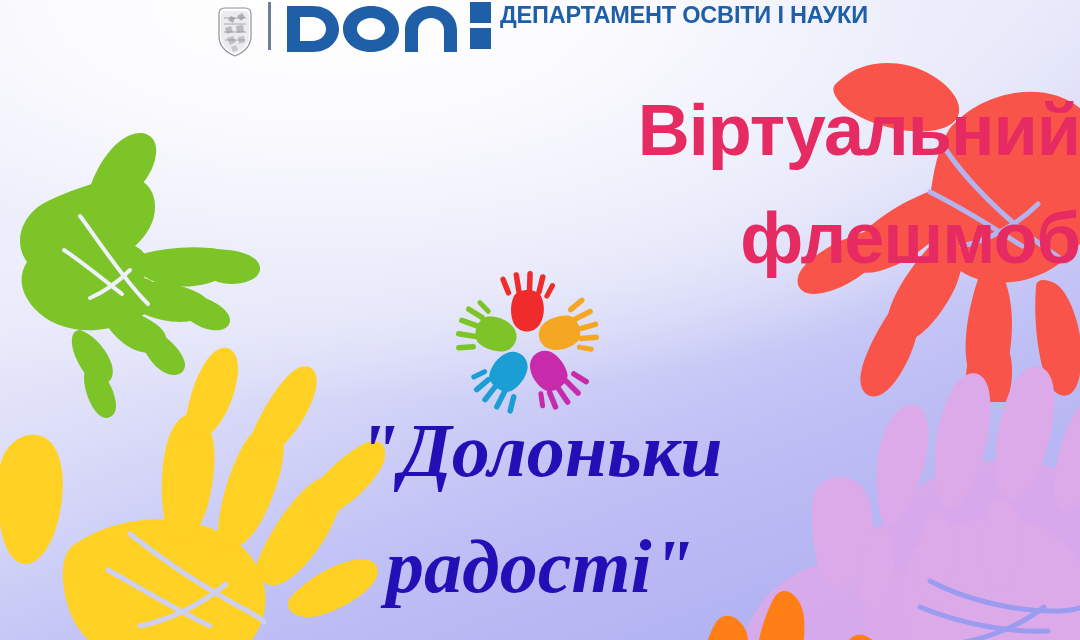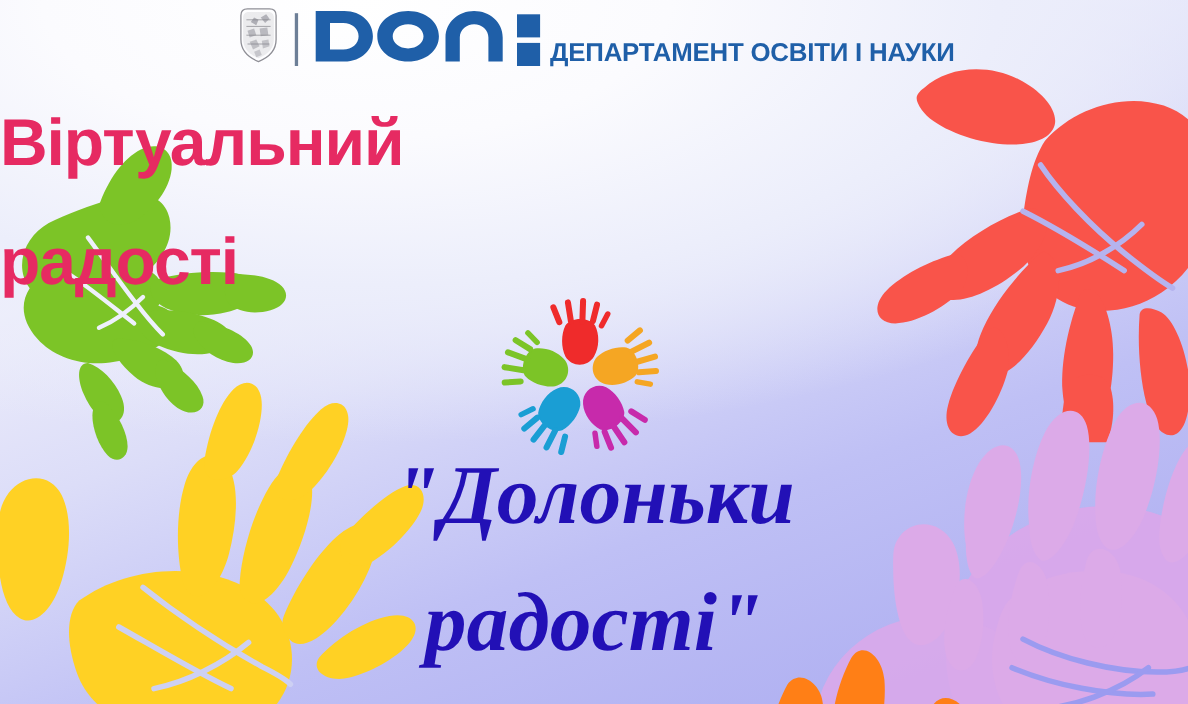--- a/index.html
+++ b/index.html
@@ -56,21 +56,21 @@
   .hand-red    { left: 786px;  top: 50px;   width: 330px; height: 350px; }
   .hand-lilac  { left: 812px;  top: 355px;  width: 300px; height: 320px; }
   .hand-orange { left: 650px;  top: 548px;  width: 250px; height: 150px; }
 
   
   .logo-bar {
     position: absolute;
     left: 0; right: 0;
     top: 2px;
     display: flex;
-    align-items: flex-end;
+    align-items: flex-start;
     justify-content: center;
     gap: 0;
     z-index: 9;
   }
   .emblem {
     width: 46px; height: 58px;
     display: flex; align-items: center; justify-content: center;
     flex: 0 0 auto;
   }
   .divider-bar {
@@ -103,24 +103,24 @@
     line-height: 26px;
     letter-spacing: -0.2px;
     white-space: nowrap;
   }
 
   
   .title {
     position: absolute;
     left: 0; right: 0;
     top: 76px;
-    text-align: left;
+    text-align: right;
     color: #e62a62;
     font-weight: bold;
-    font-size: 60px;
+    font-size: 72px;
     line-height: 108px;
     letter-spacing: -1px;
     z-index: 8;
   }
   .title .line { display: block; }
 
   
   .center-hands {
     position: absolute;
     left: 452px;
@@ -382,21 +382,21 @@
       <span></span>
     </div>
 
     <div class="dept-text">
       <div>ДЕПАРТАМЕНТ ОСВІТИ І НАУКИ</div>
     </div>
   </div>
 
   <div class="title">
     <span class="line">Віртуальний</span>
-    <span class="line">радості</span>
+    <span class="line">флешмоб</span>
   </div>
 
   <div class="center-hands">
     <svg viewBox="0 0 152 152">
 
       <g fill="#ef2b2b" transform="translate(76,76) rotate(0)">
         <path d="M-14 -48 C-18 -40 -18 -28 -14 -20 C-8 -10 6 -10 12 -20
                  C17 -28 17 -40 13 -48 C8 -56 -9 -56 -14 -48 Z"></path>
         <g>
           <rect x="-25" y="-68" width="5.5" height="20" rx="2.8" transform="rotate(-22 -22 -58)"></rect>

